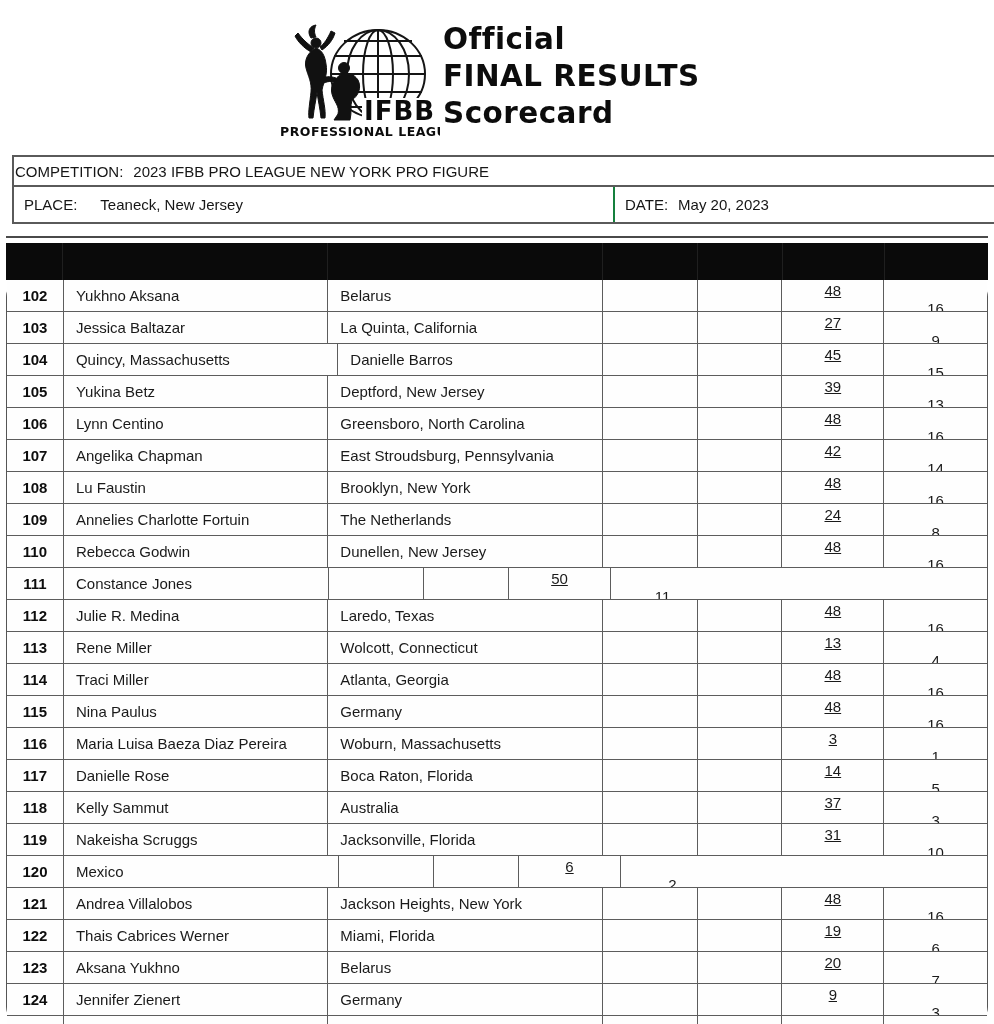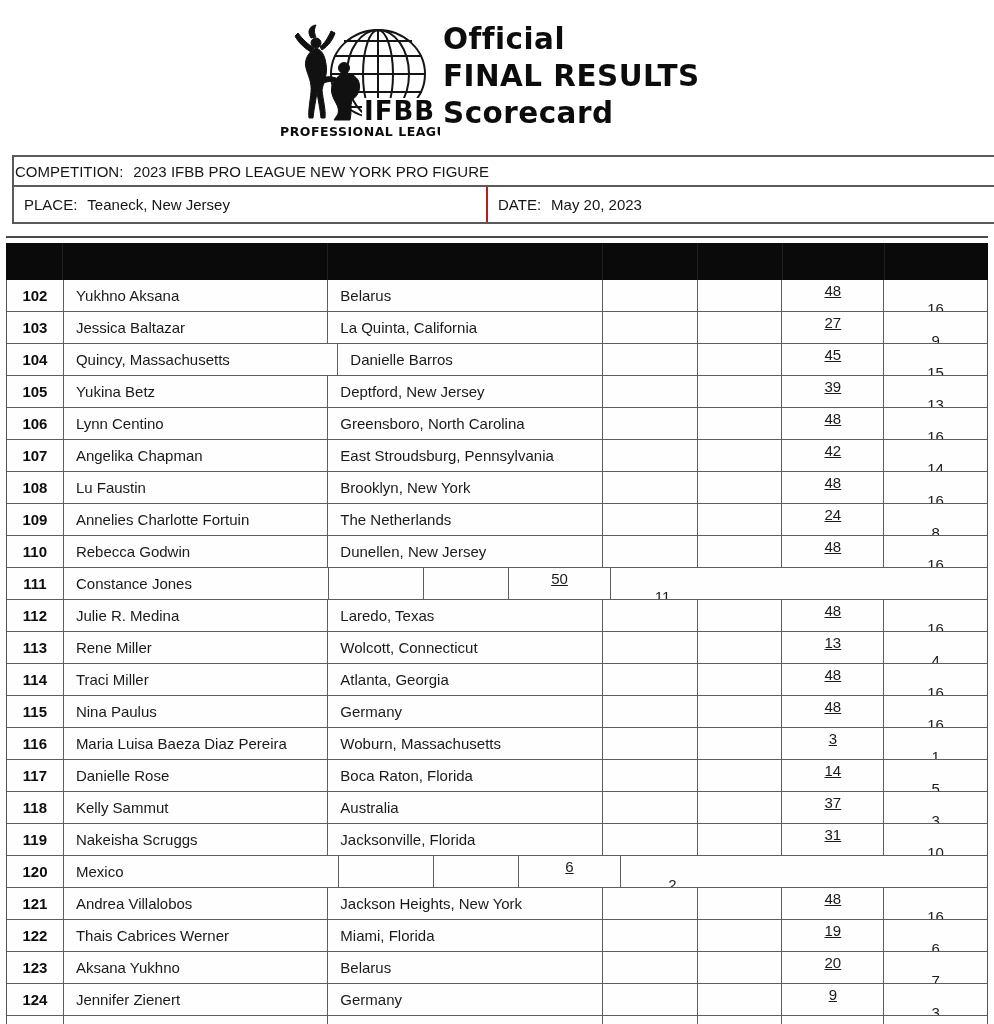--- a/index.html
+++ b/index.html
@@ -40,40 +40,40 @@
   }
   .comp-row1 {
     height: 30px;
     border-bottom: 2px solid #5a5a5a;
     display: flex; align-items: center;
     padding-left: 1px;
     font-size: 15px;
   }
   .comp-row2 { height: 35px; display: flex; }
   .comp-cell { display: flex; align-items: center; padding-left: 10px; font-size: 15px; }
-  .comp-place { width: 474px; border-right: 2px solid #b91c1c; }
+  .comp-place { width: 601px; border-right: 2px solid #15803d; gap: 13px; }
   .comp-date { flex: 1; }
   .lbl { font-weight: normal; margin-right: 10px; white-space: pre; }
 
   
   .rtable {
     position: absolute;
     left: 6px; top: 236px;
     width: 982px;
   }
   .rtable-topline { border-top: 2px solid #4a4a4a; height: 7px; background: #fff; }
   .thead {
     display: flex;
     height: 37px;
     background: #0a0a0a;
   }
   .thead .hcell { background: #0a0a0a; border-right: 1px solid #1d1d1d; }
   .thead .hcell:last-child { border-right: none; }
 
-  .tbody { border-left: 1.5px solid #555; border-right: 1.5px solid #555; }
+  .tbody { border-left: 1.5px solid #555; border-right: 1.5px solid #555; border-radius: 17px; }
   .trow {
     display: flex;
     height: 32px;
     border-bottom: 1.5px solid #5d5d5d;
     background: #fefefe;
   }
   .trow.partial { height: 8px; border-bottom: none; }
 
   .cell {
     display: flex;

